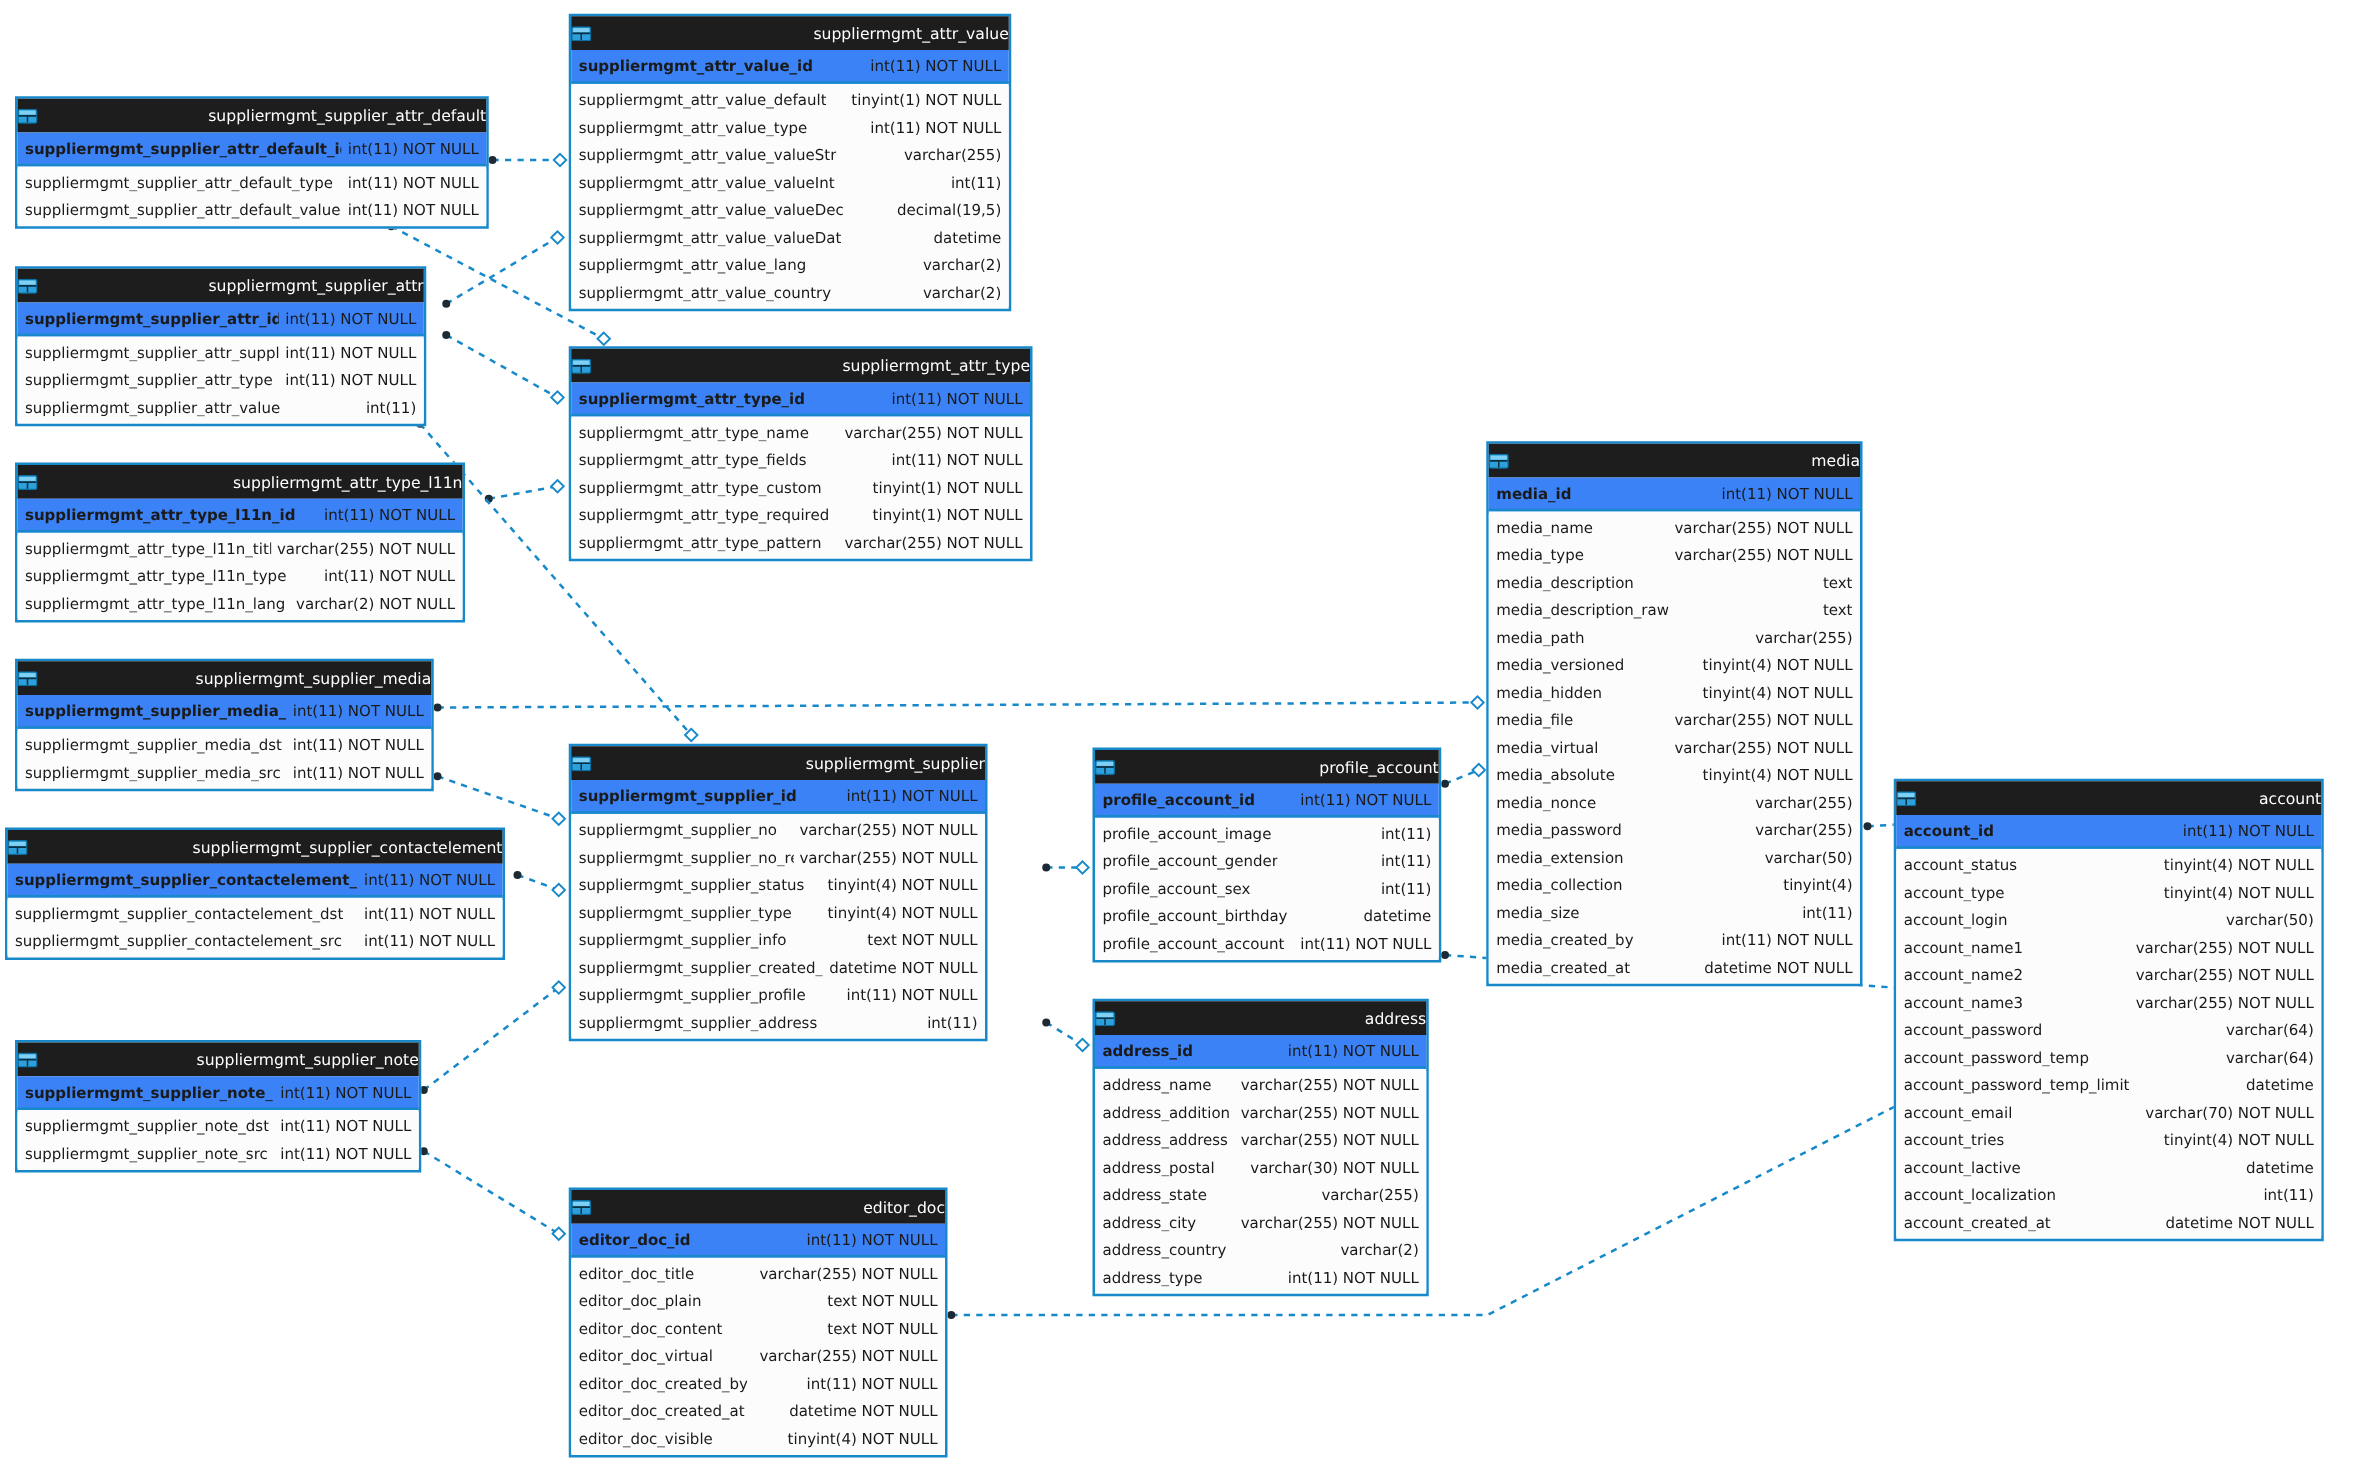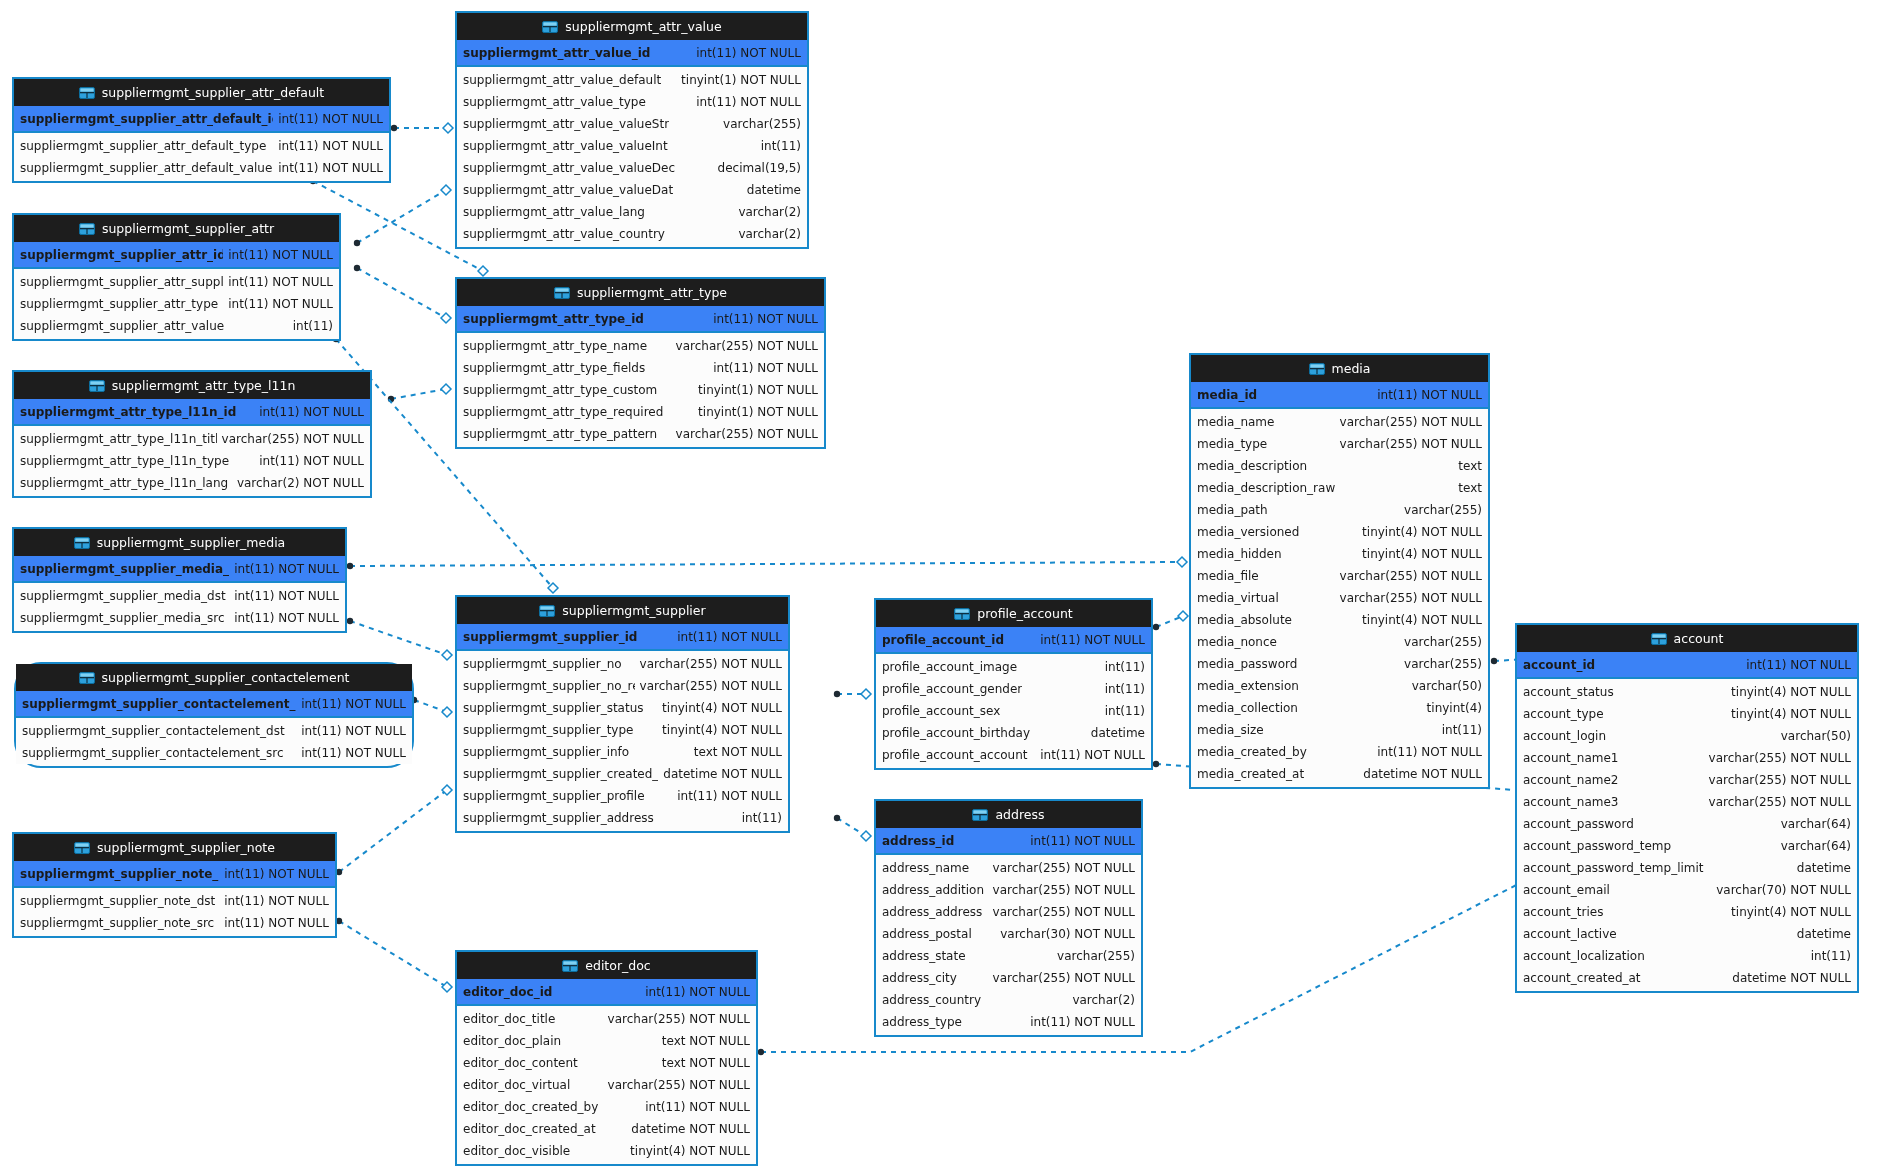--- a/index.html
+++ b/index.html
@@ -9,21 +9,21 @@
     font-family:"DejaVu Sans","Liberation Sans",sans-serif;
   }
   #canvas { position:absolute; left:0; top:0; width:1888px; height:1170px; background:#ffffff; }
   svg.wires { position:absolute; left:0; top:0; z-index:1; }
   .tbl {
     position:absolute; z-index:2;
     border:2px solid #1789cb; background:#fcfcfc;
   }
   .hdr {
     height:27px; background:#1d1d1d; color:#ffffff;
-    display:flex; align-items:center; justify-content:center; gap:7px;
+    display:flex; align-items:center; justify-content:space-between; gap:7px;
     font-size:12.5px; white-space:nowrap; overflow:hidden;
   }
   .icn { display:flex; align-items:center; }
   .row {
     height:22px; display:flex; align-items:center; justify-content:space-between;
     gap:5px; padding:0 6px; font-size:12px; color:#1a1a1a;
     white-space:nowrap; overflow:hidden; background:#fcfcfc;
   }
   .row .nm { overflow:hidden; }
   .row .tp { flex-shrink:0; text-align:right; }
@@ -231,21 +231,21 @@
         <div class="row">
           <span class="nm">suppliermgmt_supplier_media_dst</span>
           <span class="tp">int(11) NOT NULL</span>
         </div>
         <div class="row">
           <span class="nm">suppliermgmt_supplier_media_src</span>
           <span class="tp">int(11) NOT NULL</span>
         </div>
       </div>
     </div>
-    <div class="tbl" style="left: 14px; top: 662px; width: 400px; border-radius: 27px;">
+    <div class="tbl" style="left: 4px; top: 662px; width: 400px;">
       <div class="hdr">
         <span class="icn">
           <svg width="16" height="12" viewBox="0 0 16 12">
             <rect x="0.5" y="0.5" width="15" height="11" rx="1.5" fill="#2da0dc" stroke="#0c6e9e"></rect>
             <rect x="1.5" y="1.5" width="13" height="3.2" fill="#7fd0f2"></rect>
             <line x1="1" y1="5.6" x2="15" y2="5.6" stroke="#0c2f42" stroke-width="1.4"></line>
             <line x1="8" y1="5.6" x2="8" y2="11" stroke="#0c2f42" stroke-width="1.2"></line>
           </svg>
         </span>
         <span class="ttl">suppliermgmt_supplier_contactelement</span>

